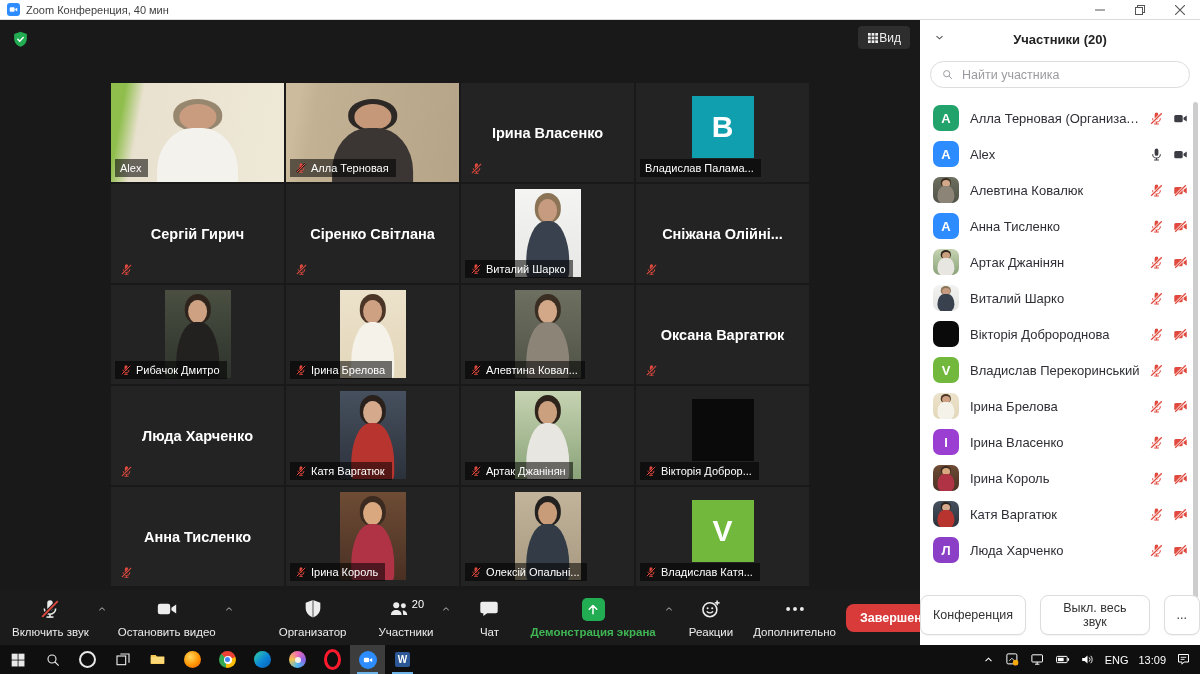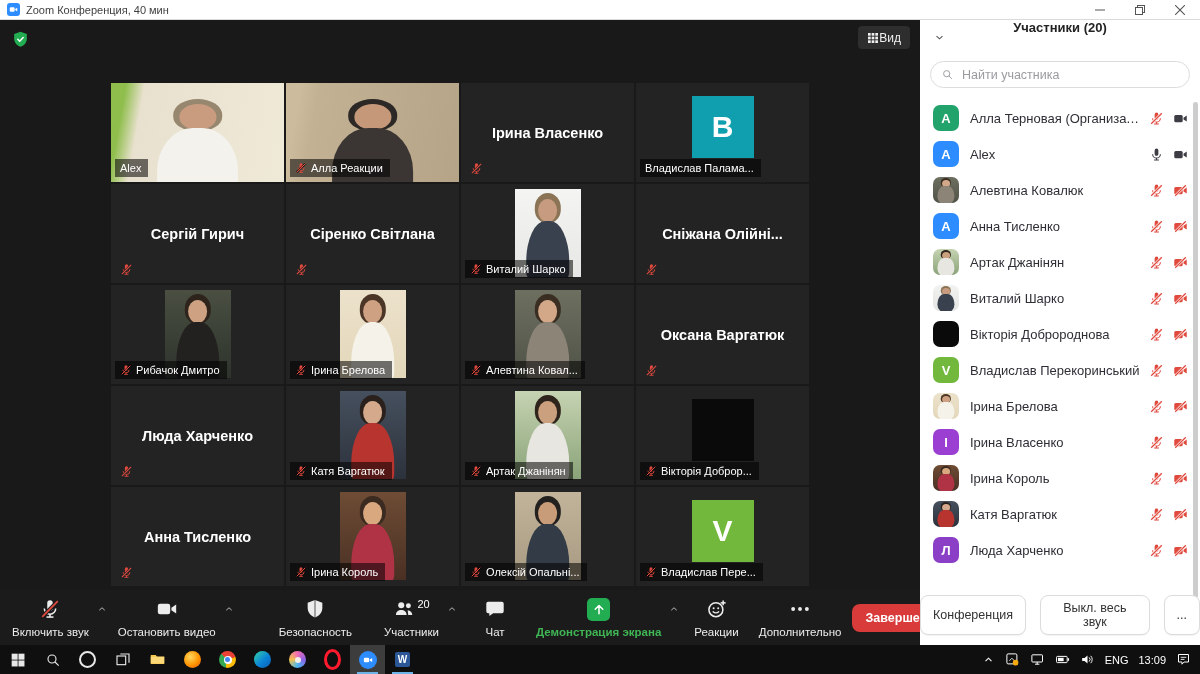--- a/index.html
+++ b/index.html
@@ -34,21 +34,21 @@
   .tb-item{display:flex;flex-direction:column;align-items:center;justify-content:center;gap:4px;padding:0 10px;height:100%;background:none;border:none;color:#ededed;font-family:inherit;}
   .tb-iconrow{display:flex;align-items:flex-start;height:24px;gap:2px;}
   .tb-label{font-size:11.5px;color:#ededed;white-space:nowrap;}
   .tb-item.green .tb-label{color:#3fb554;font-weight:bold;}
   .tb-badge{color:#fff;font-size:11px;margin-top:0px;}
   .tb-chev{align-self:center;transform:translateY(-9px);margin-left:-5px;margin-right:-2px;line-height:0;background:none;border:none;padding:2px;}
   .share-ic{width:23px;height:23px;border-radius:5px;background:#23ad53;display:flex;align-items:center;justify-content:center;}
   .end-btn{margin-left:auto;margin-right:16px;background:#d93b3b;color:#fff;border:none;border-radius:8px;font-size:12.5px;font-weight:bold;padding:7px 14px;font-family:inherit;}
   
   .panel{position:absolute;left:920px;top:0;right:0;bottom:0;background:#fff;}
-  .panel-header{height:38px;display:flex;align-items:flex-start;justify-content:center;position:relative;}
+  .panel-header{height:38px;display:flex;align-items:center;justify-content:center;position:relative;}
   .panel-chev{position:absolute;left:13px;top:11px;line-height:0;background:none;border:none;padding:0;}
   .panel-title{font-size:13px;font-weight:bold;color:#232323;}
   .search-wrap{margin:3px 10px 0 10px;height:27px;border:1px solid #dcdcdc;border-radius:14px;display:flex;align-items:center;padding:0 10px;gap:6px;box-sizing:border-box;}
   .search-wrap input{border:none;outline:none;font-size:12.5px;color:#333;flex:1;background:transparent;font-family:inherit;min-width:0;}
   .search-wrap input::placeholder{color:#9a9aa0;}
   .plist{position:absolute;top:80px;left:0;right:8px;bottom:78px;overflow:hidden;}
   .prow{height:36px;display:flex;align-items:center;padding:0 4px 0 13px;}
   .pavatar{width:26px;height:26px;border-radius:7px;margin-right:11px;display:flex;align-items:center;justify-content:center;color:#fff;font-weight:bold;font-size:13px;overflow:hidden;position:relative;flex:0 0 auto;}
   .pname{font-size:13px;color:#2e2e36;flex:1;white-space:nowrap;overflow:hidden;text-overflow:ellipsis;}
   .pstatus{display:flex;gap:9px;align-items:center;margin-left:6px;}
@@ -148,21 +148,21 @@
             </div>
             <div class="tile-label">
               <span style="line-height:0"><svg width="12" height="12" viewBox="0 0 24 24">
                   <rect x="9" y="2.5" width="6" height="11.5" rx="3" fill="#e04a3f"></rect>
                   <path d="M5.8 11.5a6.2 6.2 0 0 0 12.4 0" fill="none" stroke="#e04a3f" stroke-width="1.7"></path>
                   <line x1="12" y1="17.6" x2="12" y2="20.6" stroke="#e04a3f" stroke-width="1.7"></line>
                   <line x1="8.2" y1="20.8" x2="15.8" y2="20.8" stroke="#e04a3f" stroke-width="1.7"></line>
                   <line x1="3.5" y1="20.5" x2="20.5" y2="3.5" stroke="rgba(0,0,0,0.6)" stroke-width="4.2"></line>
                   <line x1="3.5" y1="20.5" x2="20.5" y2="3.5" stroke="#e04a3f" stroke-width="2"></line>
                 </svg></span>
-              <span>Алла Реакции</span>
+              <span>Алла Терновая</span>
             </div>
           </div>
           <div class="tile">
             <div class="tile-cname">Ірина Власенко</div>
             <span class="tile-mic"><svg width="13" height="13" viewBox="0 0 24 24">
                 <rect x="9" y="2.5" width="6" height="11.5" rx="3" fill="#e04a3f"></rect>
                 <path d="M5.8 11.5a6.2 6.2 0 0 0 12.4 0" fill="none" stroke="#e04a3f" stroke-width="1.7"></path>
                 <line x1="12" y1="17.6" x2="12" y2="20.6" stroke="#e04a3f" stroke-width="1.7"></line>
                 <line x1="8.2" y1="20.8" x2="15.8" y2="20.8" stroke="#e04a3f" stroke-width="1.7"></line>
                 <line x1="3.5" y1="20.5" x2="20.5" y2="3.5" stroke="rgba(35,35,35,0.9)" stroke-width="4.2"></line>
@@ -403,21 +403,21 @@
             <div class="av-sq" style="background:#71b83d">V</div>
             <div class="tile-label">
               <span style="line-height:0"><svg width="12" height="12" viewBox="0 0 24 24">
                   <rect x="9" y="2.5" width="6" height="11.5" rx="3" fill="#e04a3f"></rect>
                   <path d="M5.8 11.5a6.2 6.2 0 0 0 12.4 0" fill="none" stroke="#e04a3f" stroke-width="1.7"></path>
                   <line x1="12" y1="17.6" x2="12" y2="20.6" stroke="#e04a3f" stroke-width="1.7"></line>
                   <line x1="8.2" y1="20.8" x2="15.8" y2="20.8" stroke="#e04a3f" stroke-width="1.7"></line>
                   <line x1="3.5" y1="20.5" x2="20.5" y2="3.5" stroke="rgba(0,0,0,0.6)" stroke-width="4.2"></line>
                   <line x1="3.5" y1="20.5" x2="20.5" y2="3.5" stroke="#e04a3f" stroke-width="2"></line>
                 </svg></span>
-              <span>Владислав Пере...</span>
+              <span>Владислав Катя...</span>
             </div>
           </div>
         </div>
       <div class="toolbar" id="toolbar">
           <button class="tb-item">
             <span class="tb-iconrow">
               <span style="line-height:0"><svg width="22" height="22" viewBox="0 0 24 24">
                   <rect x="9" y="2.5" width="6" height="11.5" rx="3" fill="#ececec"></rect>
                   <path d="M5.8 11.5a6.2 6.2 0 0 0 12.4 0" fill="none" stroke="#ececec" stroke-width="1.7"></path>
                   <line x1="12" y1="17.6" x2="12" y2="20.6" stroke="#ececec" stroke-width="1.7"></line>
@@ -443,21 +443,21 @@
           <button class="tb-chev"><svg width="12" height="12" viewBox="0 0 24 24">
               <path d="M6.5 14.5l5.5-5 5.5 5" fill="none" stroke="#b8b8b8" stroke-width="2"></path>
             </svg></button>
           <button class="tb-item" style="margin-left:34px">
             <span class="tb-iconrow">
               <span style="line-height:0"><svg width="22" height="22" viewBox="0 0 24 24">
                   <path d="M12 2.2l8 2.9v5.5c0 5-3.3 8.9-8 10.7-4.7-1.8-8-5.7-8-10.7V5.1z" fill="#ececec"></path>
                   <path d="M12 2.2v19.1" stroke="#1b1b1b" stroke-width="0.8"></path>
                 </svg></span>
             </span>
-            <span class="tb-label">Безопасность</span>
+            <span class="tb-label">Организатор</span>
           </button>
           <button class="tb-item" style="margin-left:12px">
             <span class="tb-iconrow">
               <span style="line-height:0"><svg width="22" height="22" viewBox="0 0 24 24">
                   <circle cx="9" cy="7.8" r="3.3" fill="#ececec"></circle>
                   <path d="M3.2 18.5c0-3.2 2.6-5.3 5.8-5.3s5.8 2.1 5.8 5.3z" fill="#ececec"></path>
                   <circle cx="16.8" cy="8.4" r="2.7" fill="#ececec"></circle>
                   <path d="M16 13.3c2.9.2 5 2.2 5 5.2h-4.4" fill="#ececec"></path>
                 </svg></span>
               <span class="tb-badge">20</span>

